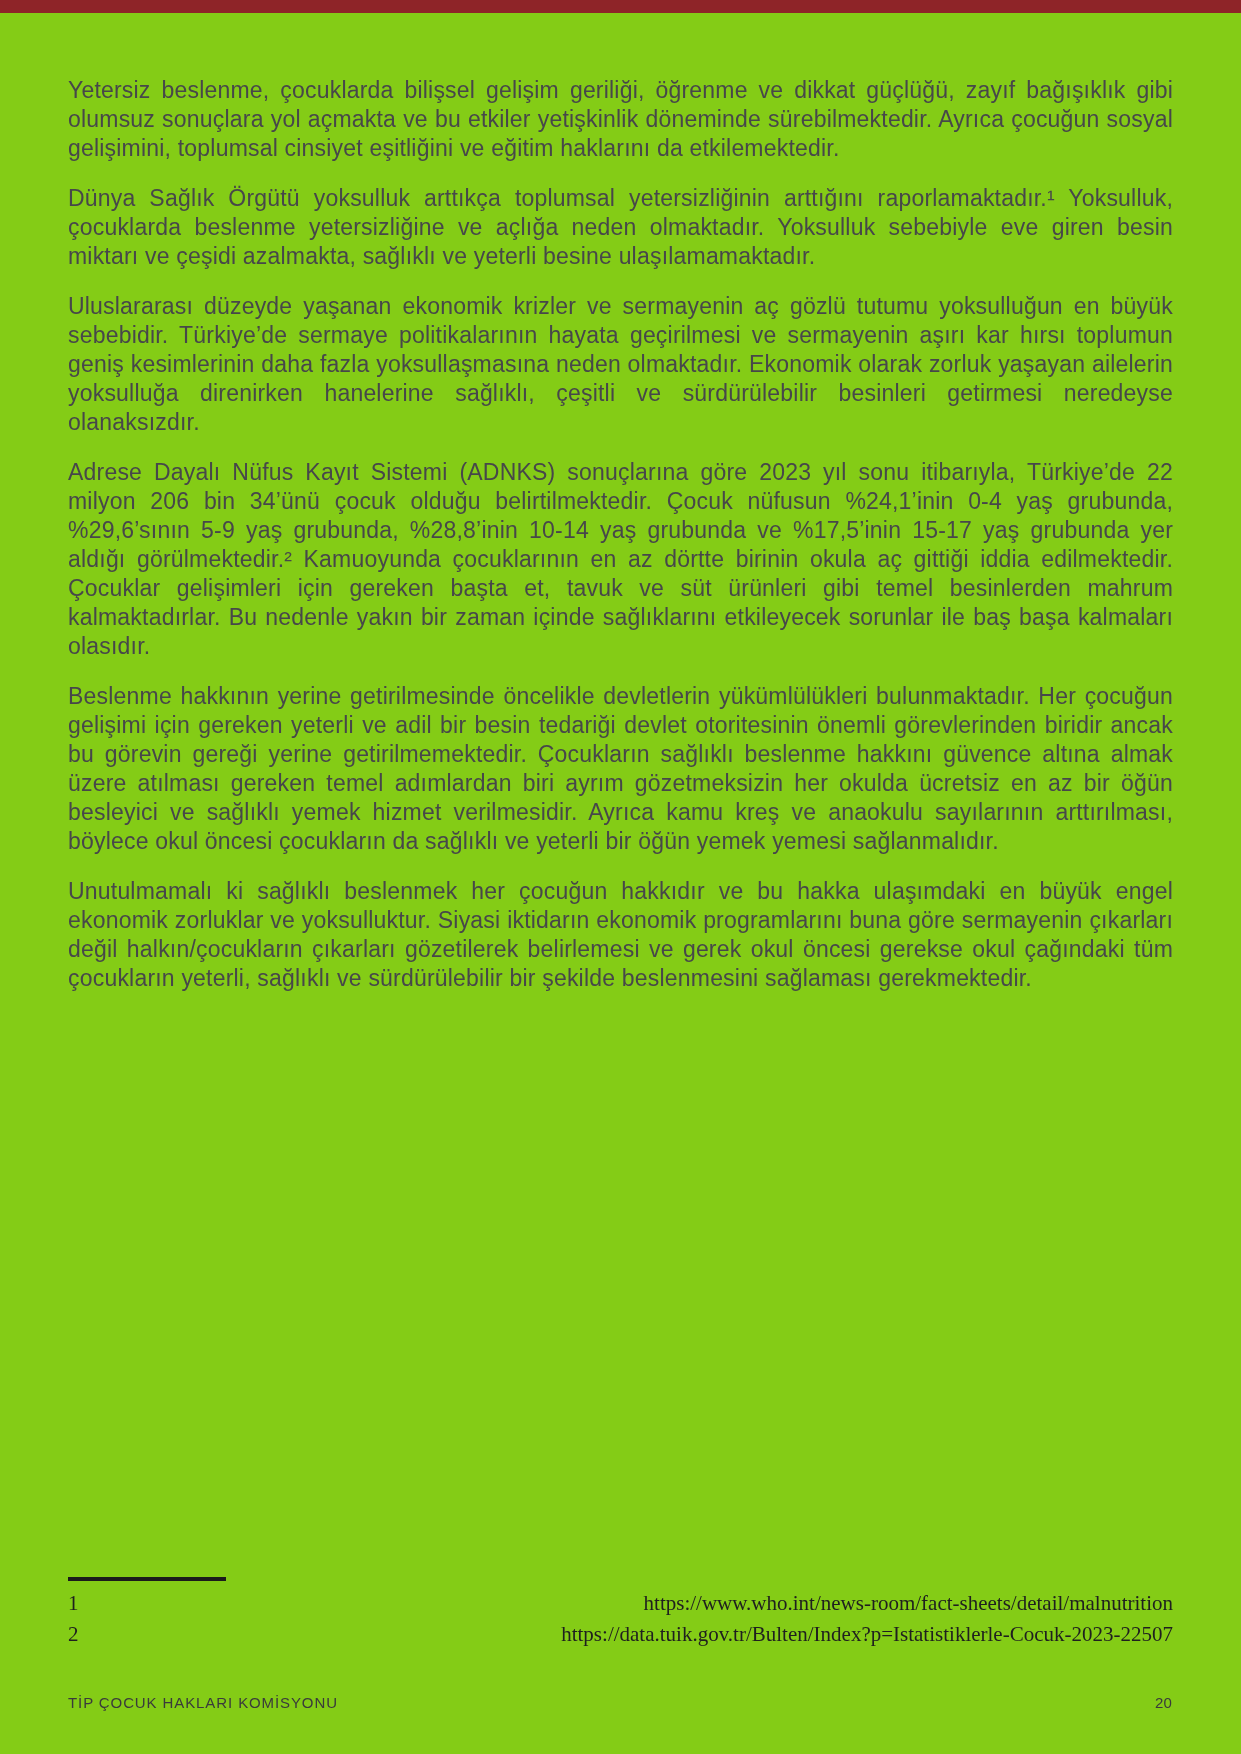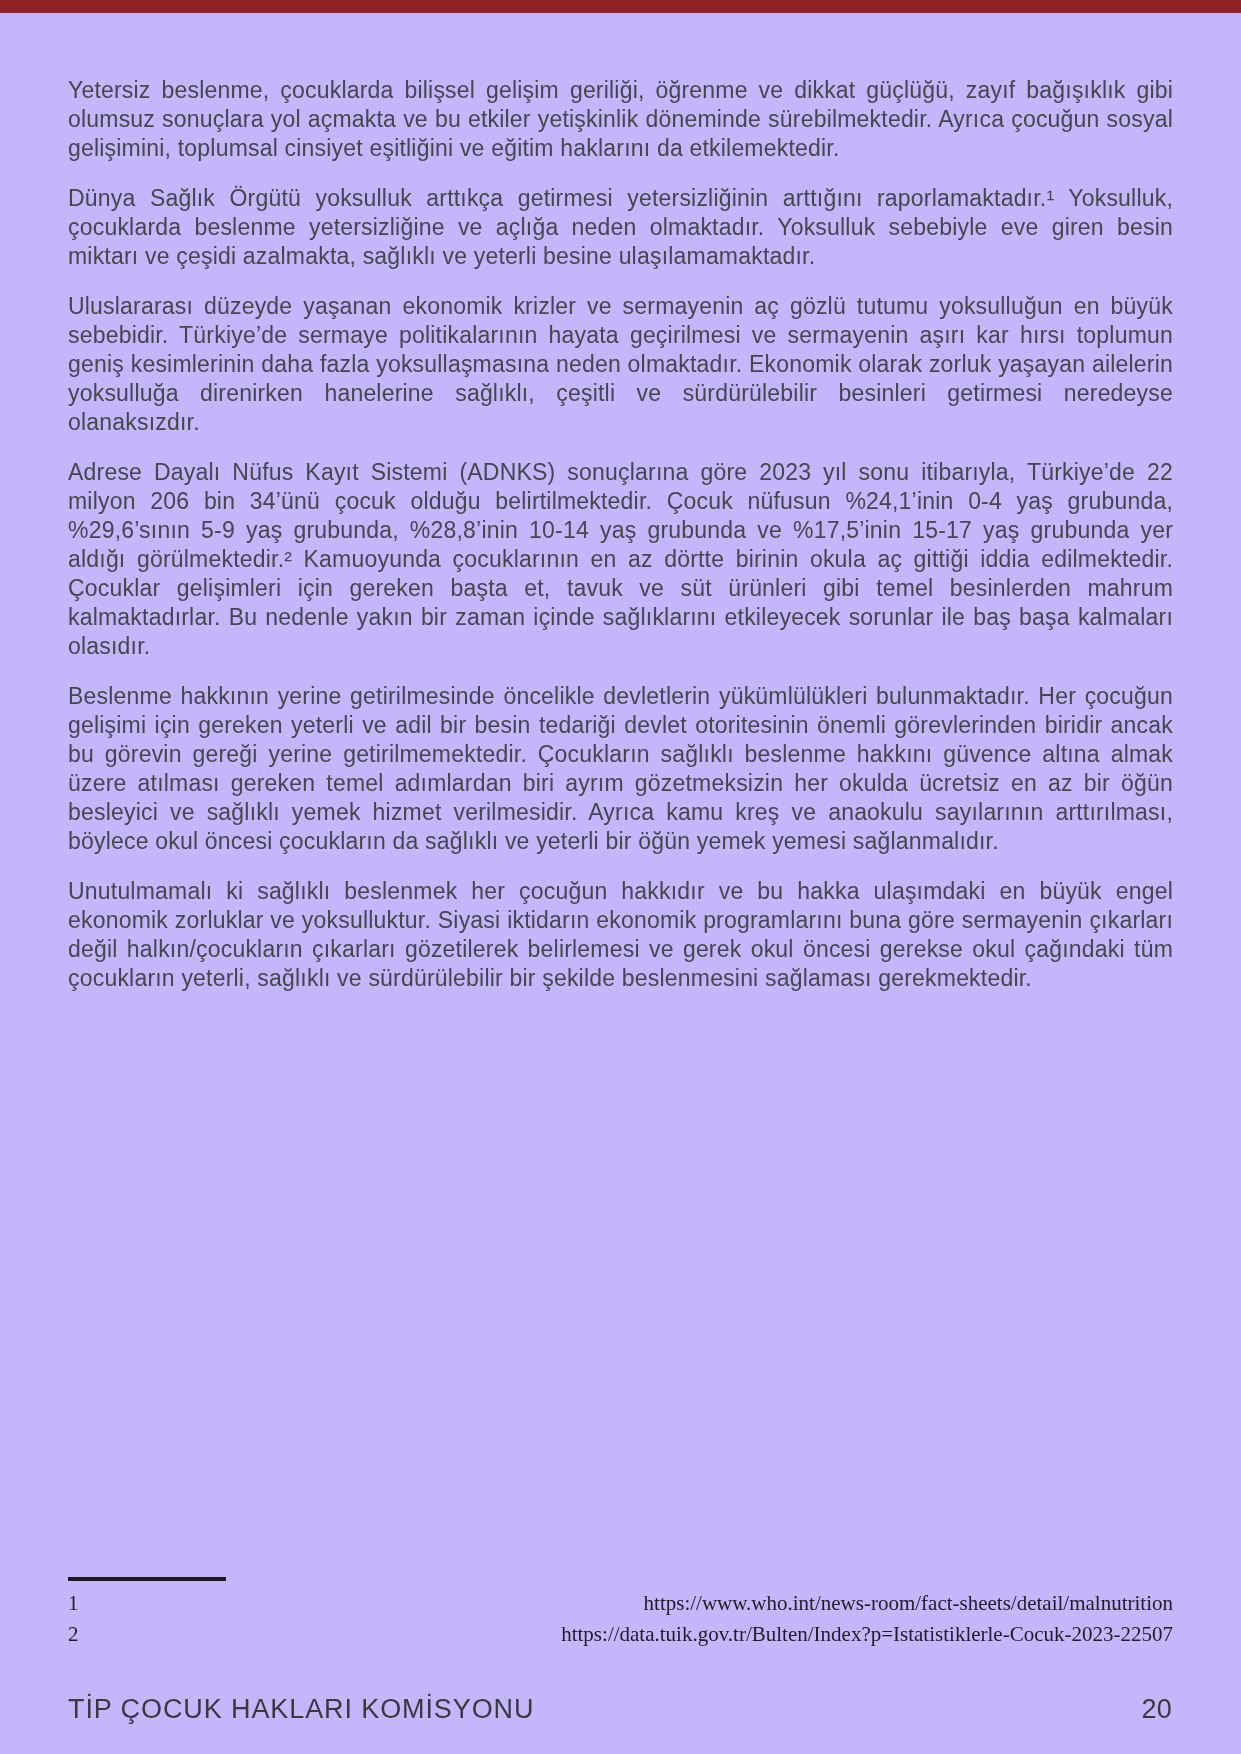--- a/index.html
+++ b/index.html
@@ -4,21 +4,21 @@
 <style>
   html, body {
     margin: 0;
     padding: 0;
     background: #ffffff;
   }
   .page {
     position: relative;
     width: 1241px;
     height: 1754px;
-    background: #c4b5fd;
+    background: #84cc16;
     overflow: hidden;
     font-family: "Liberation Sans", sans-serif;
   }
   .top-accent {
     position: absolute;
     top: 0;
     left: 0;
     width: 100%;
     height: 13px;
   }
@@ -65,38 +65,38 @@
     text-align: right;
   }
   .footer {
     position: absolute;
     left: 68px;
     top: 1694px;
     width: 1104px;
     display: flex;
     justify-content: space-between;
     align-items: flex-end;
-    font-size: 27px;
+    font-size: 15px;
     letter-spacing: 0.9px;
     color: #3a3a3c;
   }
   .footer .pagenum {
     letter-spacing: 0.2px;
   }
 </style>
 </head>
 <body>
 
 <div class="page">
 
   <div class="top-accent" style="background: rgb(142, 36, 40);"></div>
 
   <div class="content">
     <p>Yetersiz beslenme, çocuklarda bilişsel gelişim geriliği, öğrenme ve dikkat güçlüğü, zayıf bağışıklık gibi olumsuz sonuçlara yol açmakta ve bu etkiler yetişkinlik döneminde sürebilmektedir. Ayrıca çocuğun sosyal gelişimini, toplumsal cinsiyet eşitliğini ve eğitim haklarını da etkilemektedir.</p>
-    <p>Dünya Sağlık Örgütü yoksulluk arttıkça getirmesi yetersizliğinin arttığını raporlamaktadır.¹  Yoksulluk, çocuklarda beslenme yetersizliğine ve açlığa neden olmaktadır. Yoksulluk sebebiyle eve giren besin miktarı ve çeşidi azalmakta, sağlıklı ve yeterli besine ulaşılamamaktadır.</p>
+    <p>Dünya Sağlık Örgütü yoksulluk arttıkça toplumsal yetersizliğinin arttığını raporlamaktadır.¹  Yoksulluk, çocuklarda beslenme yetersizliğine ve açlığa neden olmaktadır. Yoksulluk sebebiyle eve giren besin miktarı ve çeşidi azalmakta, sağlıklı ve yeterli besine ulaşılamamaktadır.</p>
     <p>Uluslararası düzeyde yaşanan ekonomik krizler ve sermayenin aç gözlü tutumu yoksulluğun en büyük sebebidir. Türkiye’de sermaye politikalarının hayata geçirilmesi ve sermayenin aşırı kar hırsı toplumun geniş kesimlerinin daha fazla yoksullaşmasına neden olmaktadır. Ekonomik olarak zorluk yaşayan ailelerin yoksulluğa direnirken hanelerine sağlıklı, çeşitli ve sürdürülebilir besinleri getirmesi neredeyse olanaksızdır.</p>
     <p>Adrese Dayalı Nüfus Kayıt Sistemi (ADNKS) sonuçlarına göre 2023 yıl sonu itibarıyla, Türkiye’de 22 milyon 206 bin 34’ünü çocuk olduğu belirtilmektedir. Çocuk nüfusun %24,1’inin 0-4 yaş grubunda, %29,6’sının 5-9 yaş grubunda, %28,8’inin 10-14 yaş grubunda ve %17,5’inin 15-17 yaş grubunda yer aldığı görülmektedir.²  Kamuoyunda çocuklarının en az dörtte birinin okula aç gittiği iddia edilmektedir. Çocuklar gelişimleri için gereken başta et, tavuk ve süt ürünleri gibi temel besinlerden mahrum kalmaktadırlar. Bu nedenle yakın bir zaman içinde sağlıklarını etkileyecek sorunlar ile baş başa kalmaları olasıdır.</p>
     <p>Beslenme hakkının yerine getirilmesinde öncelikle devletlerin yükümlülükleri bulunmaktadır. Her çocuğun gelişimi için gereken yeterli ve adil bir besin tedariği devlet otoritesinin önemli görevlerinden biridir ancak bu görevin gereği yerine getirilmemektedir. Çocukların sağlıklı beslenme hakkını güvence altına almak üzere atılması gereken temel adımlardan biri ayrım gözetmeksizin her okulda ücretsiz en az bir öğün besleyici ve sağlıklı yemek hizmet verilmesidir. Ayrıca kamu kreş ve anaokulu sayılarının arttırılması, böylece okul öncesi çocukların da sağlıklı ve yeterli bir öğün yemek yemesi sağlanmalıdır.</p>
     <p>Unutulmamalı ki sağlıklı beslenmek her çocuğun hakkıdır ve bu hakka ulaşımdaki en büyük engel ekonomik zorluklar ve yoksulluktur. Siyasi iktidarın ekonomik programlarını buna göre sermayenin çıkarları değil halkın/çocukların çıkarları gözetilerek belirlemesi ve gerek okul öncesi gerekse okul çağındaki tüm çocukların yeterli, sağlıklı ve sürdürülebilir bir şekilde beslenmesini sağlaması gerekmektedir.</p>
   </div>
 
   <div class="footnotes">
     <div class="fn-rule"></div>
     <div class="fn-row">
       <span class="fn-marker">1</span>

